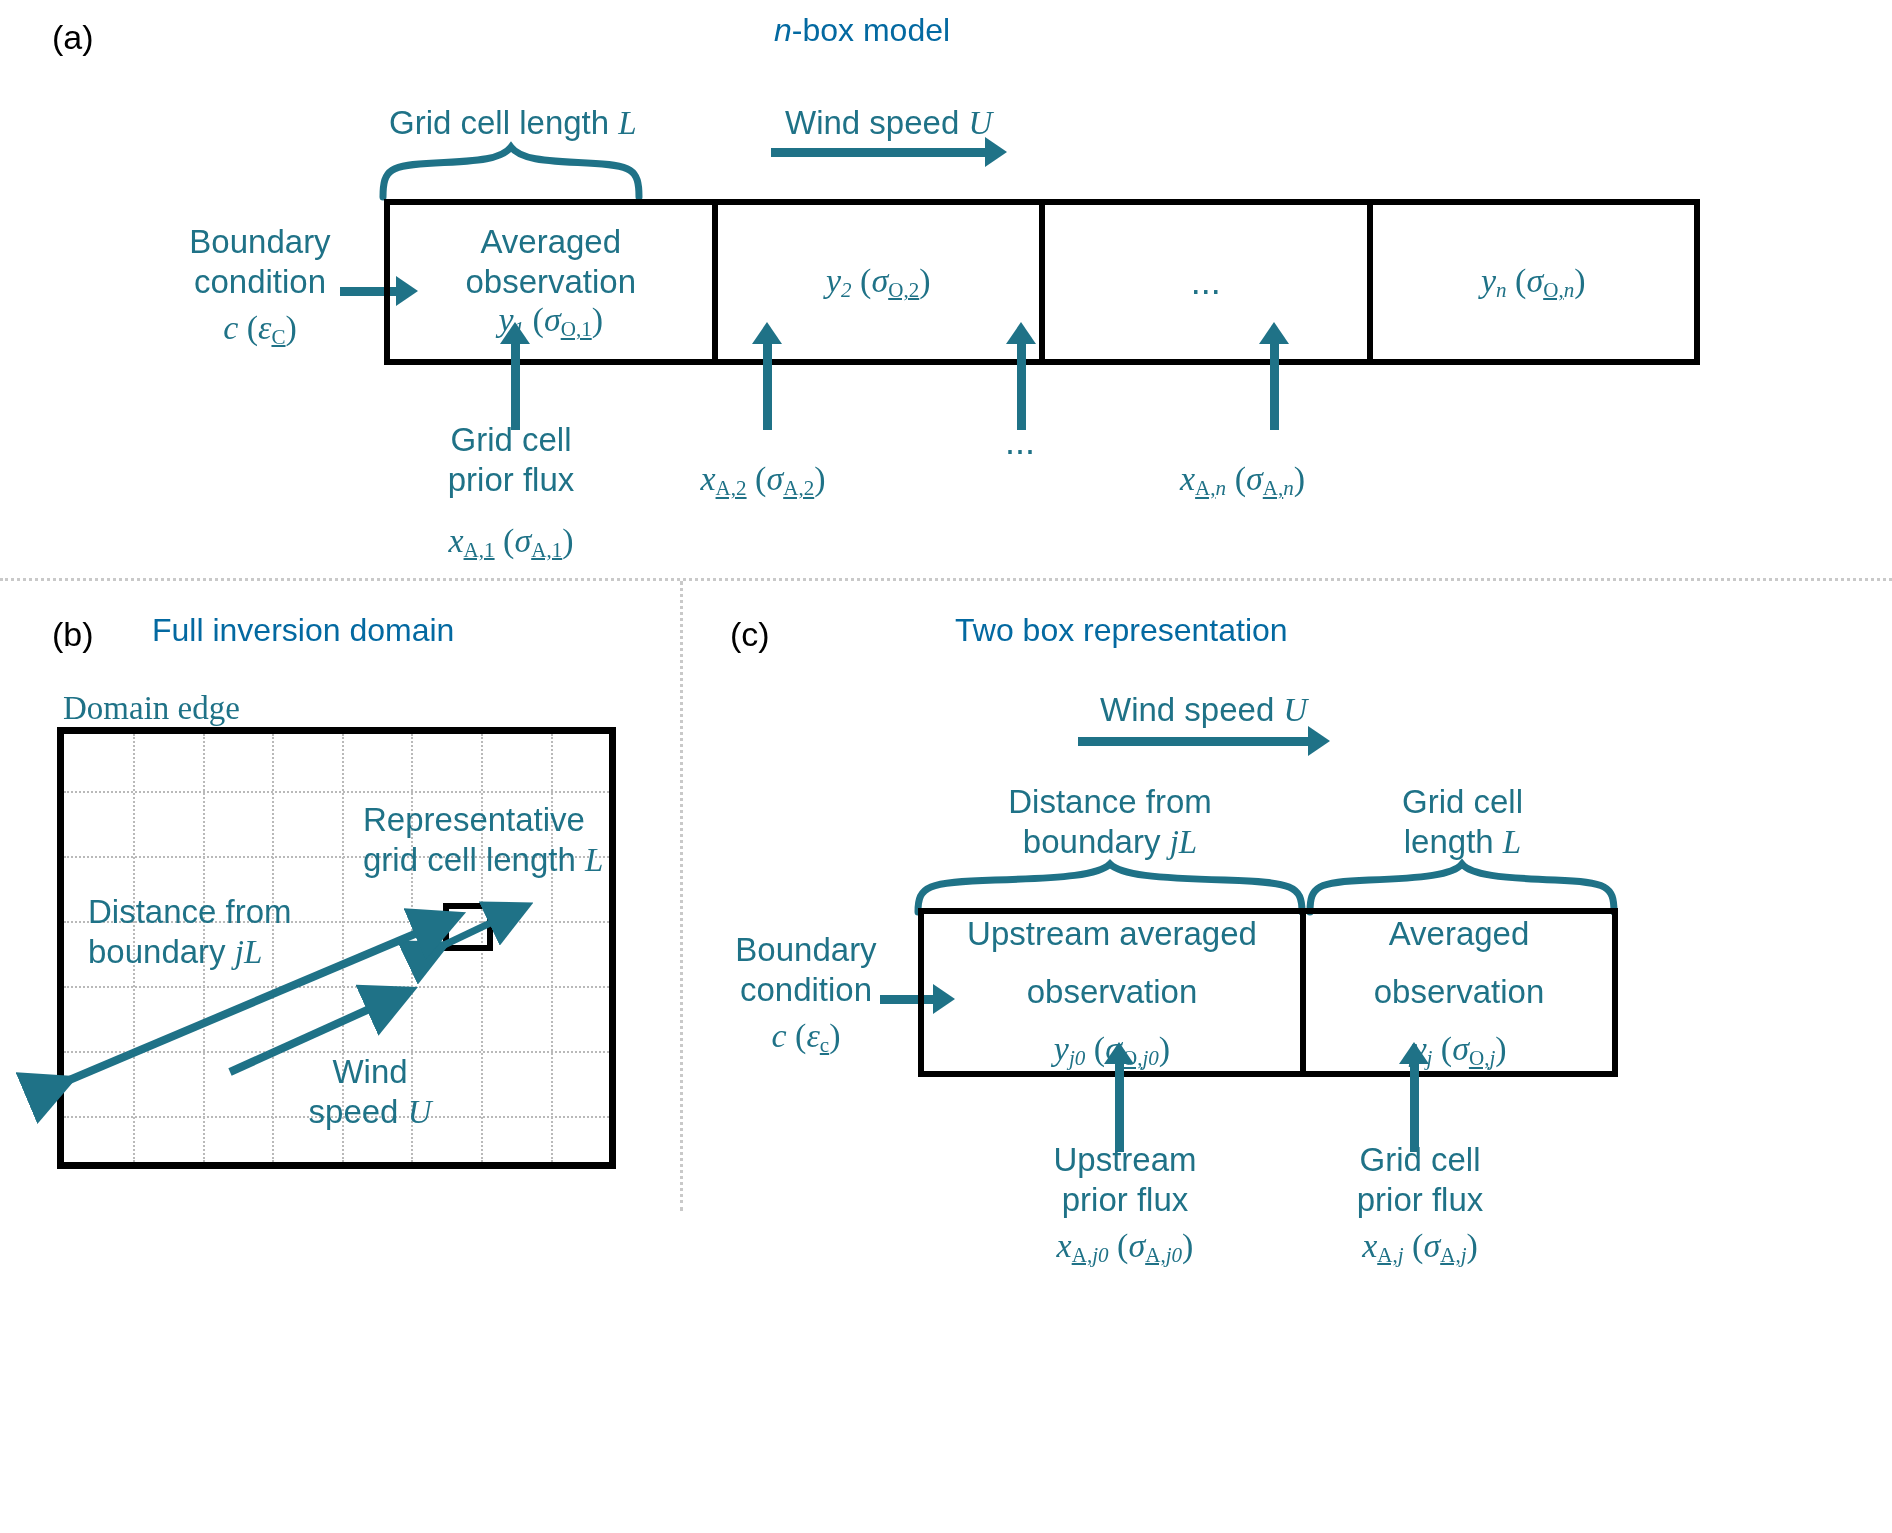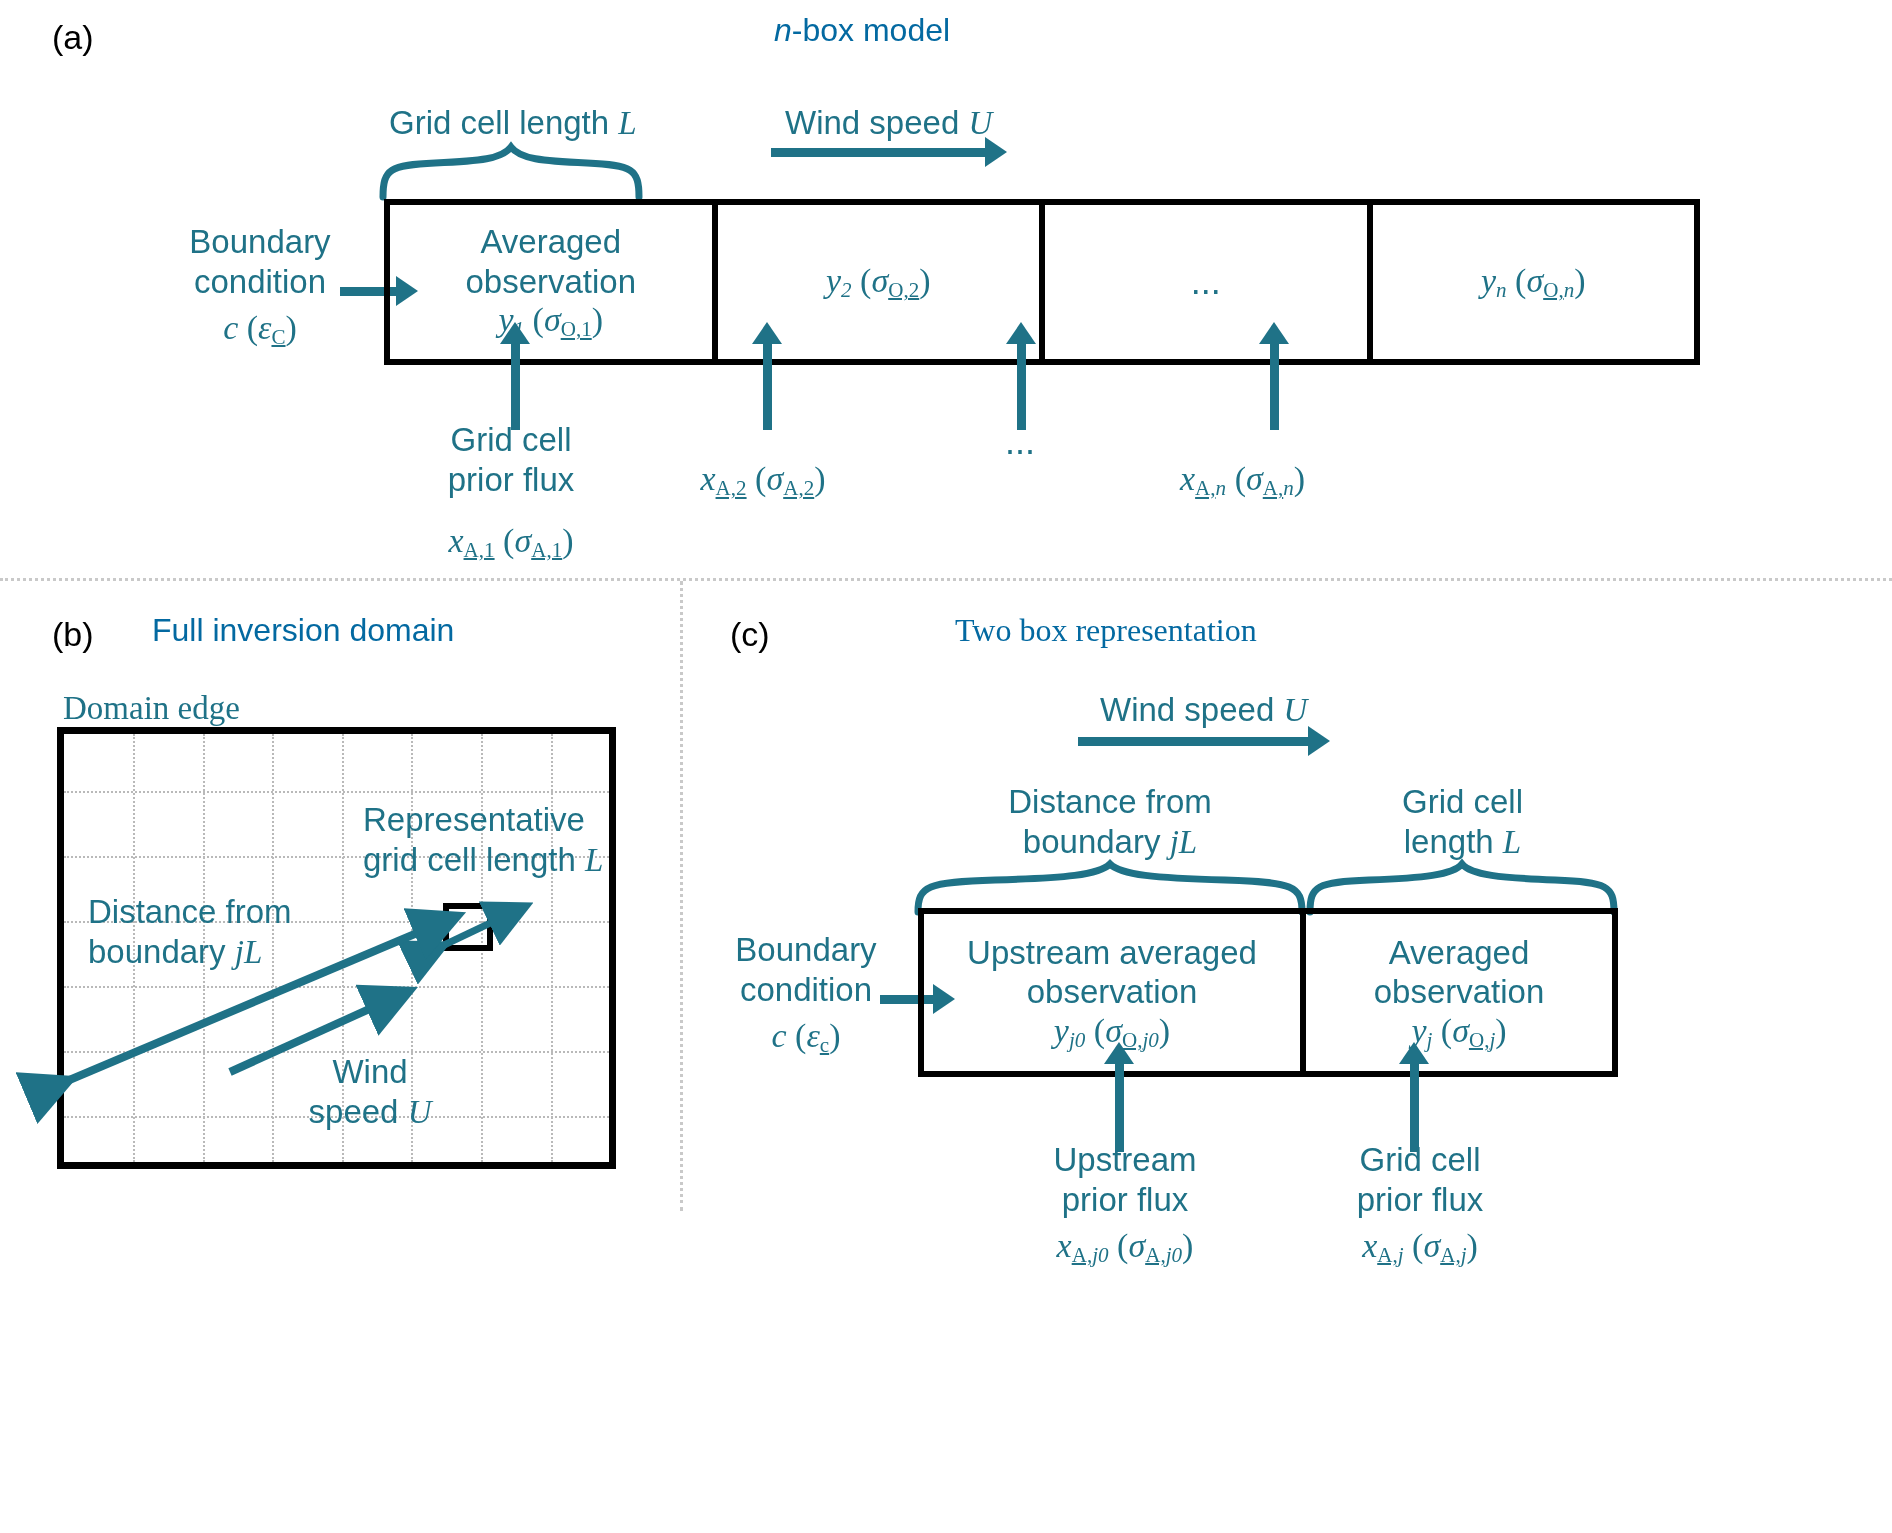--- a/index.html
+++ b/index.html
@@ -54,21 +54,21 @@
                 border:7px solid #000; background:#fff; }
   .gridline-v { position:absolute; top:0; bottom:0; width:0; border-left:2px dotted #b9b9b9; }
   .gridline-h { position:absolute; left:0; right:0; height:0; border-top:2px dotted #b9b9b9; }
   #rep-cell { position:absolute; left:443px; top:903px; width:50px; height:48px;
               border:6px solid #000; background:transparent; }
 
   
   #boxrow-c { position:absolute; left:918px; top:908px; width:700px; height:169px;
               border:6px solid #000; display:flex; }
   #boxrow-c .cellc { position:relative; display:flex; flex-direction:column;
-                     align-items:center; justify-content:center;
+                     align-items:center; justify-content:space-between;
                      border-right:6px solid #000; }
   #boxrow-c .cellc:last-child { border-right:none; }
   #boxrow-c .cellc .ctext { color:#1f7287; font-size:33px; line-height:1.20; text-align:center; }
   #c-cell-0 { flex:0 0 382px; }
   #c-cell-1 { flex:1 1 0; }
 
   svg { display:block; overflow:visible; }
 </style>
 </head>
 <body>
@@ -232,21 +232,21 @@
 
 <div class="abs lbl ctr" style="left:290px; top:1052px; width:160px;">
   <div>Wind</div>
   <div>
     <span>speed</span>
     <i class="math">U</i>
   </div>
 </div>
 
 <div class="abs panel-letter" style="left:730px; top:615px;">(c)</div>
-<div class="abs panel-title" style="left:955px; top:612px;font-family:Liberation Serif, serif;">Two box representation</div>
+<div class="abs panel-title" style="left:955px; top:612px;">Two box representation</div>
 
 <div class="abs lbl" style="left:1100px; top:690px;">
   <span>Wind speed</span>
   <i class="math">U</i>
 </div>
 <div class="arrow-h" style="left:1078px; top:737px; width:232px;"></div>
 
 <div class="abs lbl ctr" style="left:1000px; top:782px; width:220px;">
   <div>Distance from</div>
   <div>

